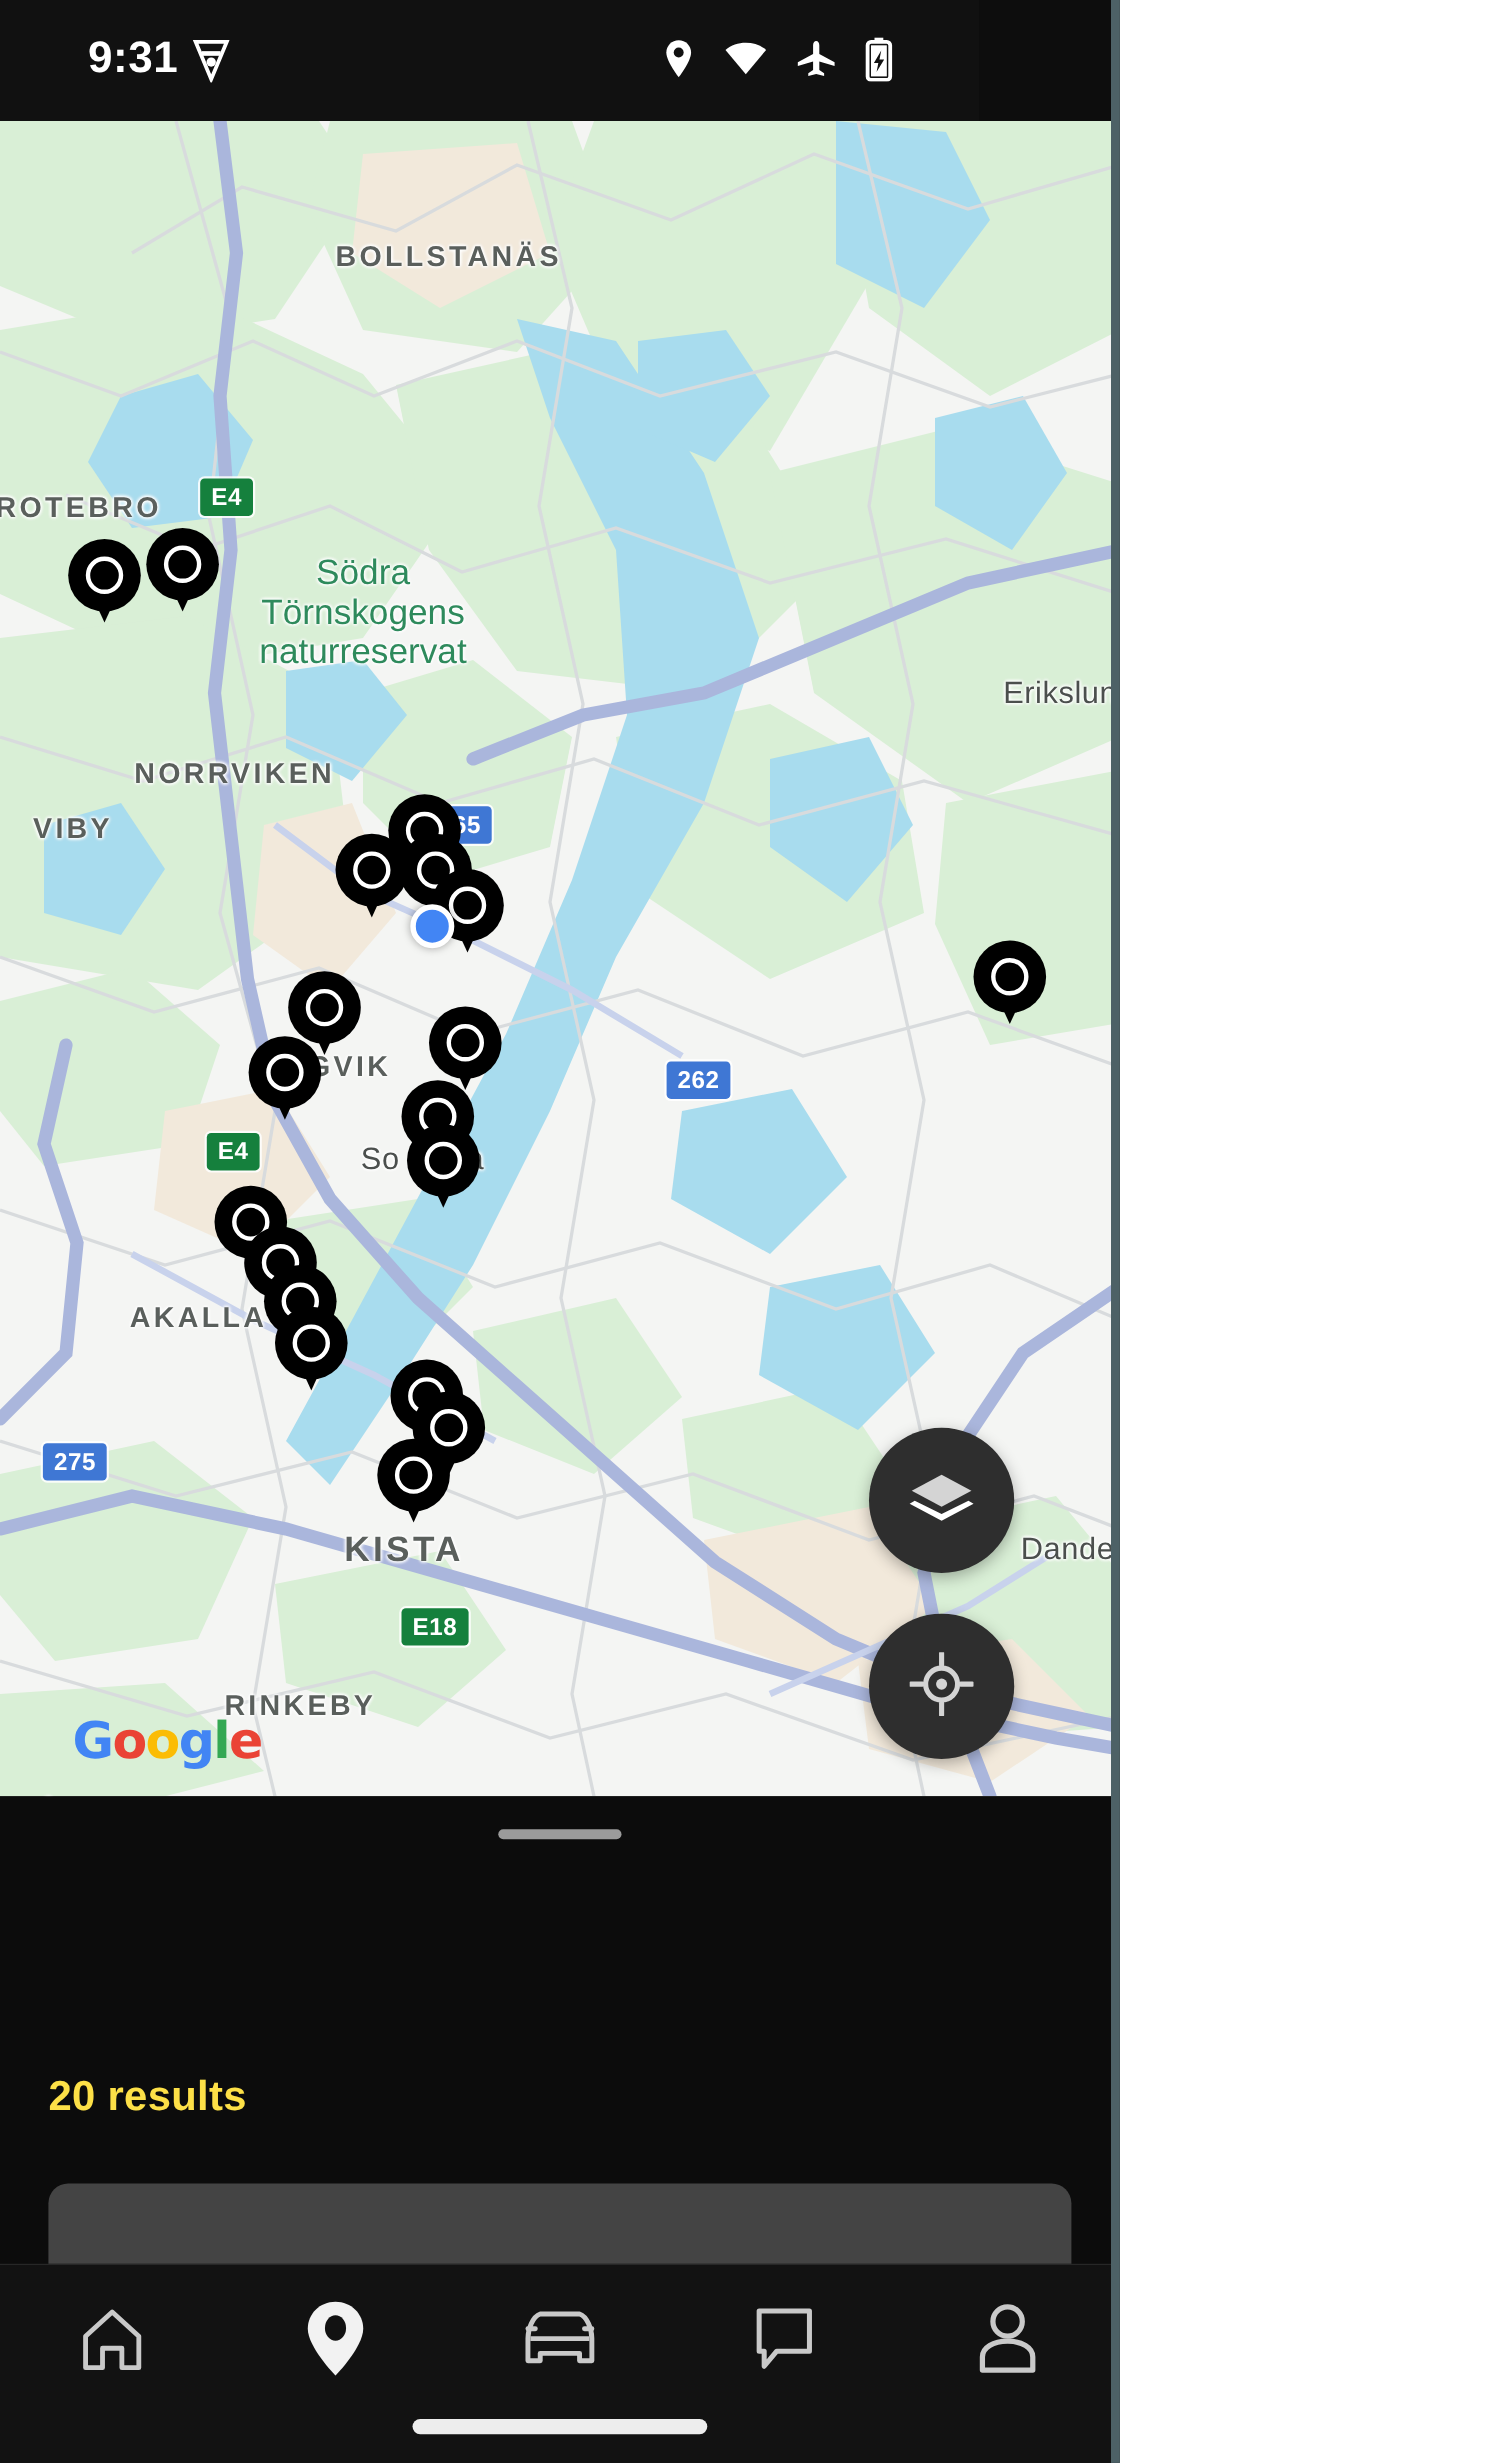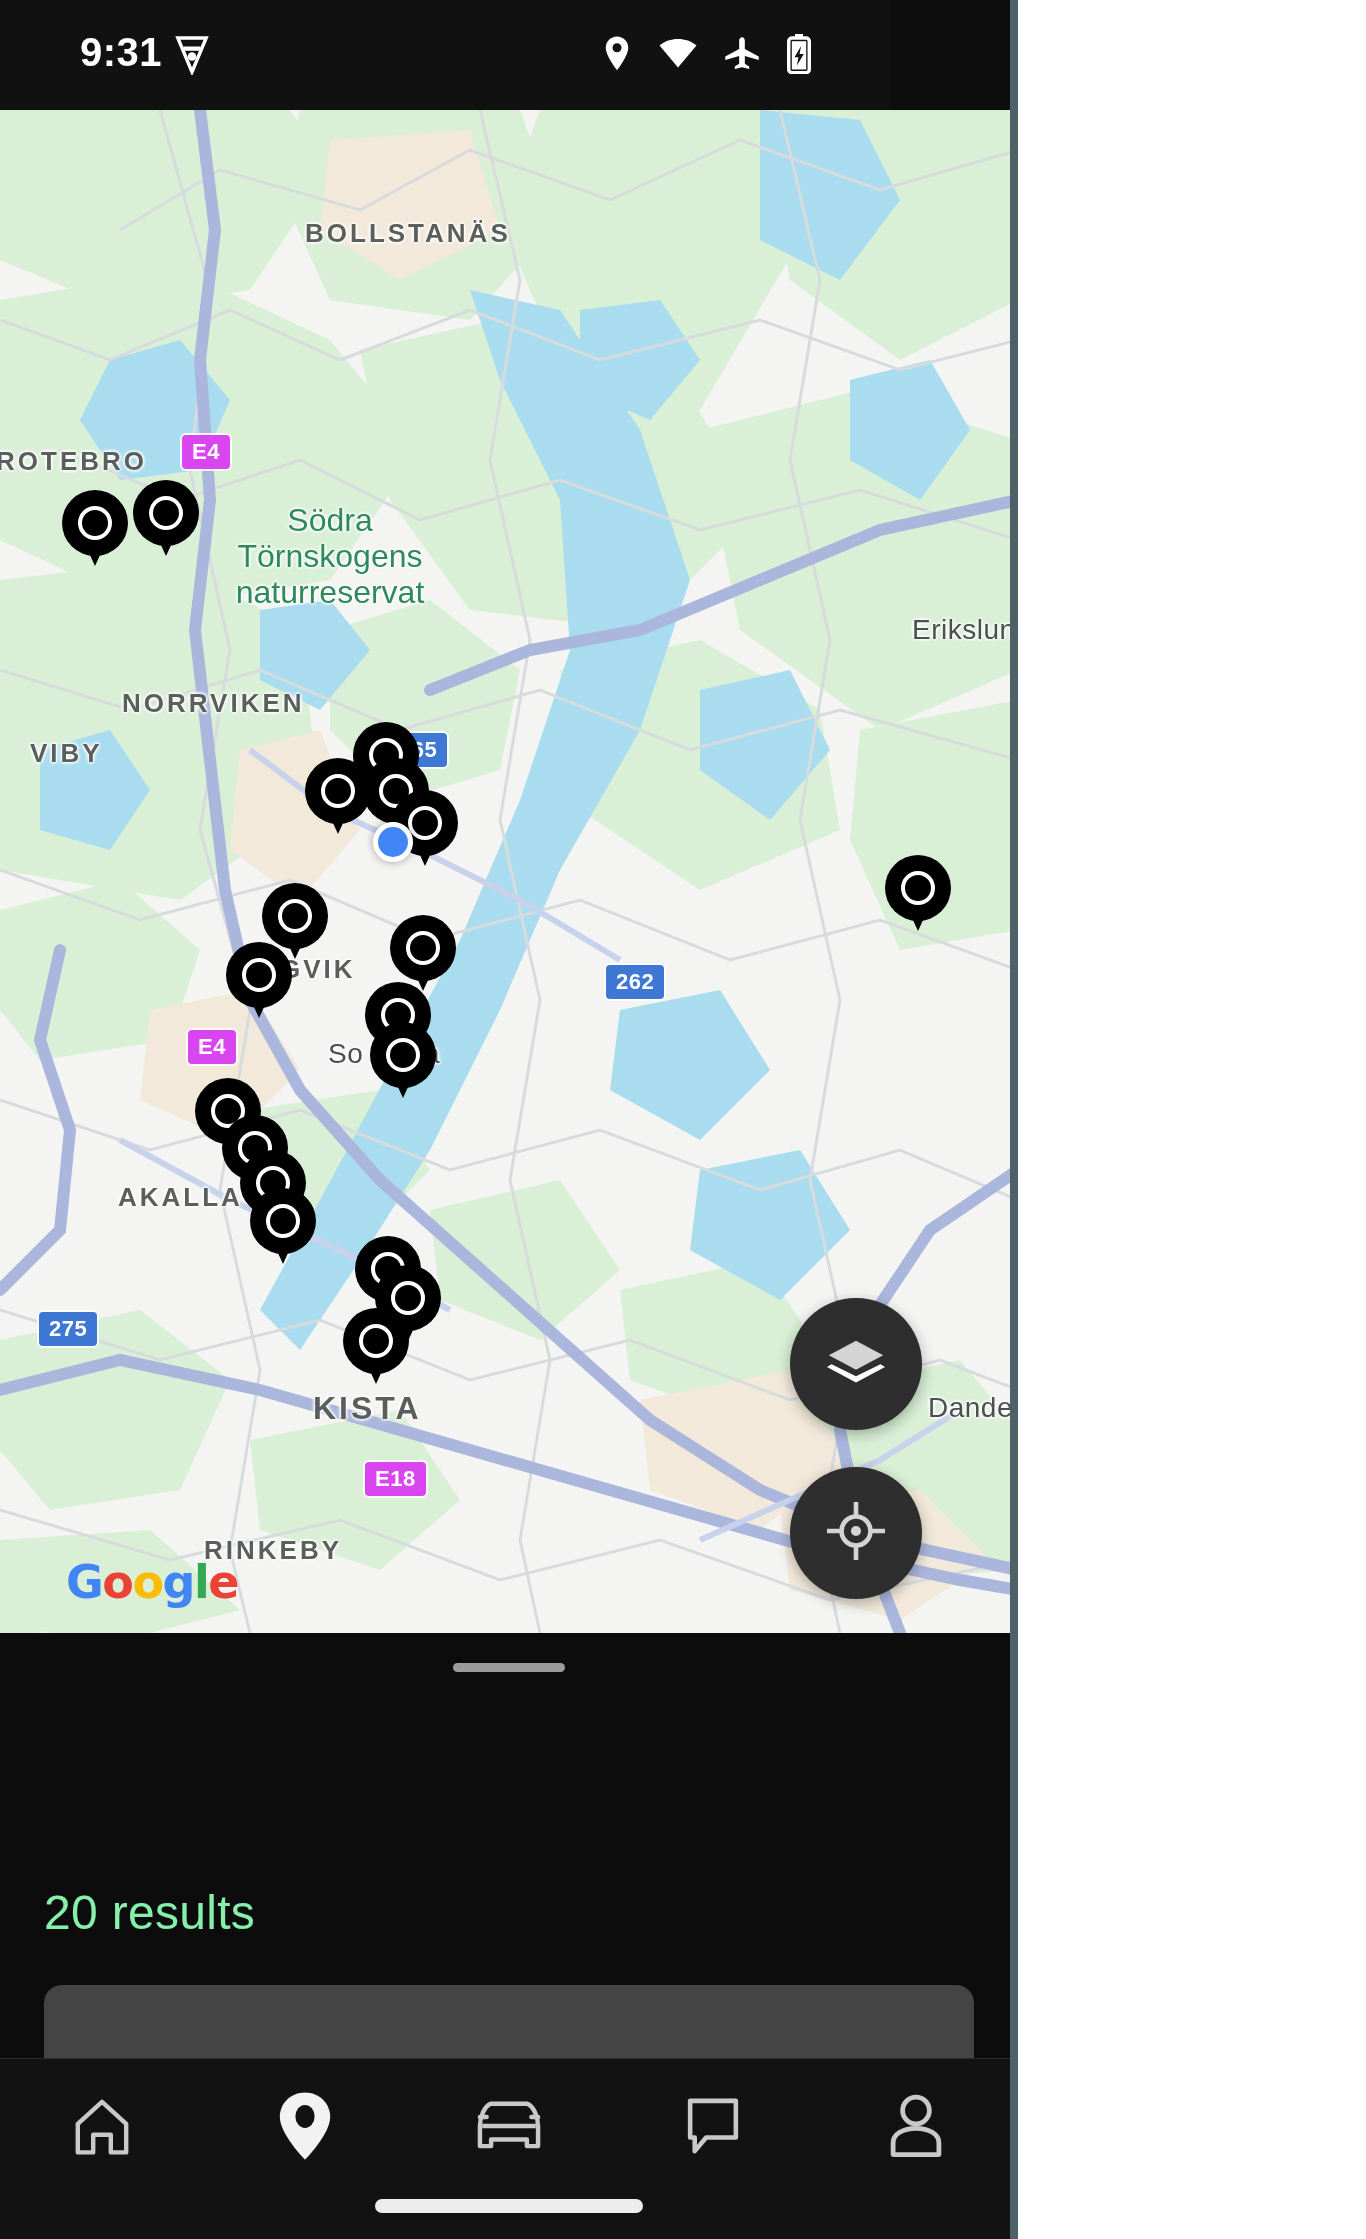--- a/index.html
+++ b/index.html
@@ -52,21 +52,21 @@
   .mlabel.park{ color:#2e8a5c; font-weight:400; letter-spacing:0;
     font-size:32px; line-height:1.12; text-align:center; }
 
   
   .shield{
     position:absolute; color:#fff; font-weight:700; font-size:22px;
     padding:4px 10px; border-radius:4px; letter-spacing:.5px;
     box-shadow:0 0 0 2px rgba(255,255,255,.85);
   }
   .shield.blue{ background:#3f77d4; }
-  .shield.green{ background:#d946ef; }
+  .shield.green{ background:#15803d; }
 
   
   .pin{ position:absolute; width:66px; height:78px; }
   .pin .head{
     position:absolute; left:0; top:0; width:66px; height:66px;
     border-radius:50%; background:#000;
   }
   .pin .ring{
     position:absolute; left:16px; top:16px; width:34px; height:34px;
     border-radius:50%; border:4px solid #fff;
@@ -112,22 +112,22 @@
   #searchbar{
     position:absolute; left:44px; top:82px; width:930px; height:108px;
     background:#3c3c3c; border:1px solid #5e5e5e; border-radius:14px;
   }
   #back-chevron{ position:absolute; left:40px; top:28px; }
   #search-text{
     position:absolute; left:130px; top:50%; transform:translateY(-50%);
     color:#a5a5a5; font-size:42px; font-weight:400;
   }
   #results-count{
-    position:absolute; left:44px; top:252px; color:#86efac;
-    font-size:48px; font-weight:400; letter-spacing:.3px;
+    position:absolute; left:44px; top:252px; color:#fde047;
+    font-size:38px; font-weight:700; letter-spacing:.3px;
   }
   #result-card{
     position:absolute; left:44px; top:352px; width:930px; height:110px;
     background:#444444; border-radius:18px 18px 0 0;
   }
 
   
   #bottomnav{
     position:absolute; left:0; top:2058px; width:1018px; height:181px;
     background:#121212; border-top:1px solid #2b2b2b;

